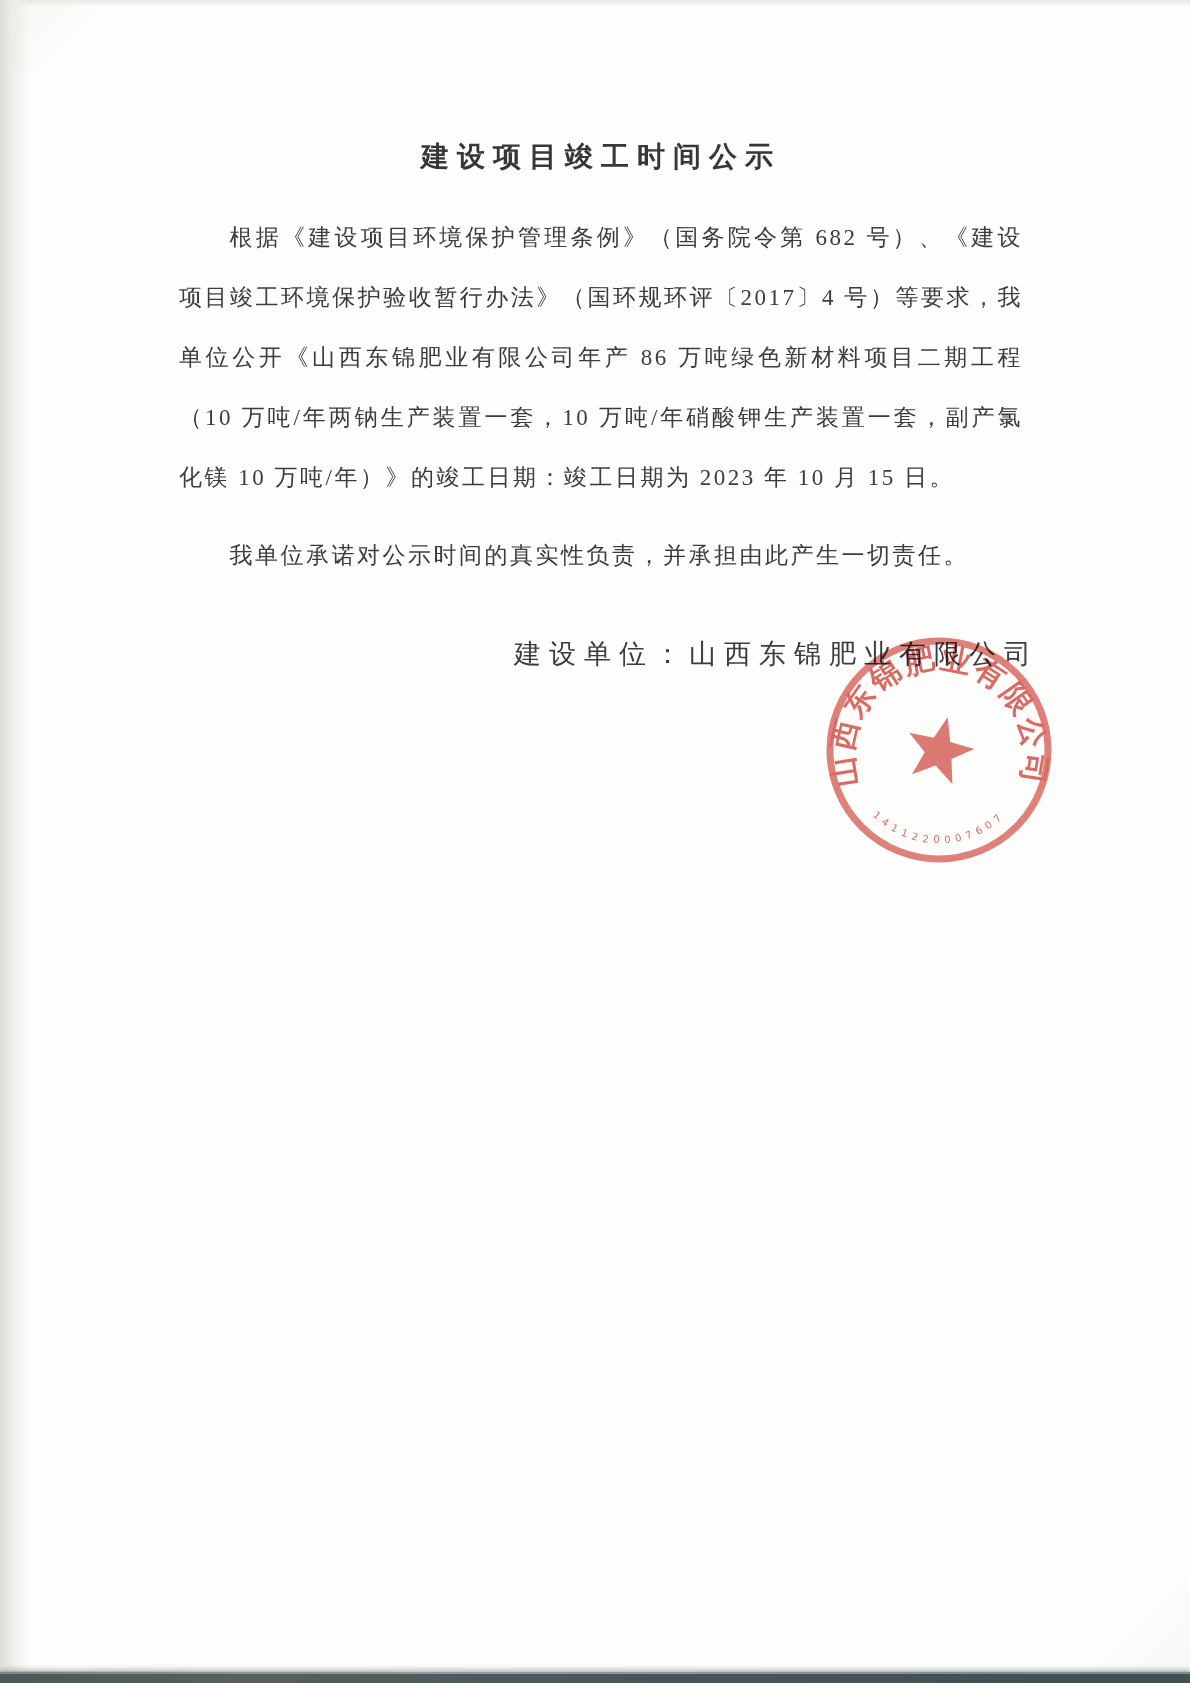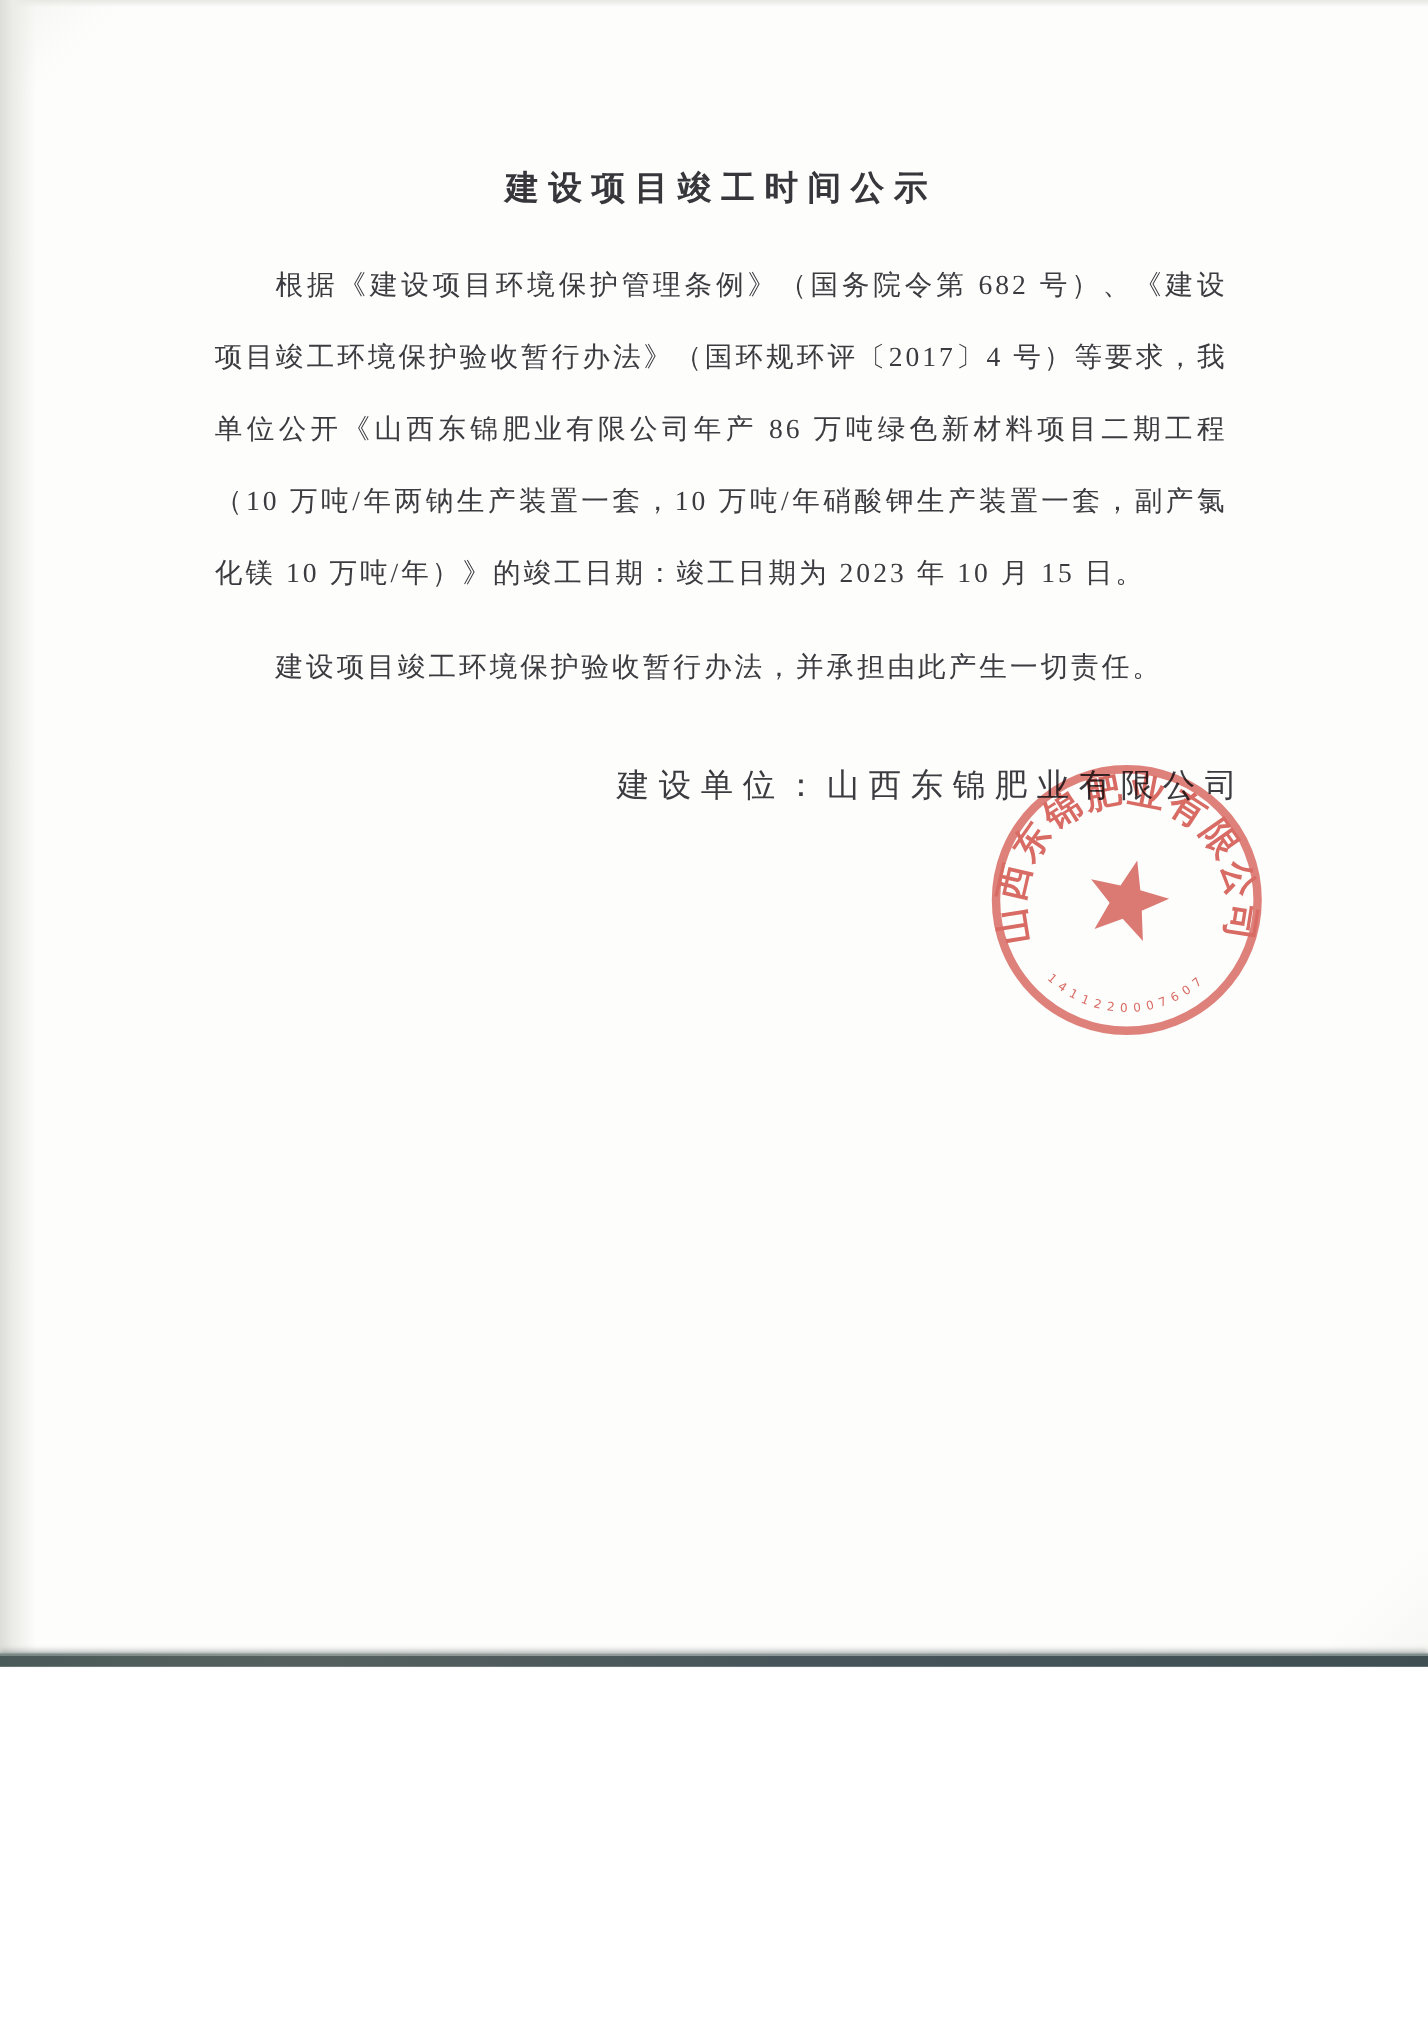--- a/index.html
+++ b/index.html
@@ -7,21 +7,21 @@
     padding: 0;
     width: 1190px;
     height: 1683px;
     background: #ffffff;
     font-family: "Liberation Serif", "DejaVu Serif", serif;
     overflow: hidden;
   }
   .page {
     position: relative;
     width: 1190px;
-    height: 1389px;
+    height: 1683px;
     background: linear-gradient(135deg, #f4f4f1 0%, #fdfdfc 4%, #fdfdfc 96%, #f6f6f3 100%);
   }
   
   .scan-edge-left {
     position: absolute;
     left: 0; top: 0;
     width: 30px; height: 100%;
     background: linear-gradient(to right, #dededa 0%, #ececе8 30%, rgba(253,253,252,0) 100%);
     background: linear-gradient(to right, #dcdcd8 0%, #ebebe7 35%, rgba(253,253,252,0) 100%);
   }
@@ -123,21 +123,21 @@
 <div class="page">
 
   <div class="scan-edge-top"></div>
   <div class="scan-edge-left"></div>
 
   <div class="content">
     <h1 class="title">建设项目竣工时间公示</h1>
 
     <p class="body-para">根据《建设项目环境保护管理条例》（国务院令第 682 号）、《建设项目竣工环境保护验收暂行办法》（国环规环评〔2017〕4 号）等要求，我单位公开《山西东锦肥业有限公司年产 86 万吨绿色新材料项目二期工程（10 万吨/年两钠生产装置一套，10 万吨/年硝酸钾生产装置一套，副产氯化镁 10 万吨/年）》的竣工日期：竣工日期为 2023 年 10 月 15 日。</p>
 
-    <p class="body-para">建设项目竣工环境保护验收暂行办法，并承担由此产生一切责任。</p>
+    <p class="body-para">我单位承诺对公示时间的真实性负责，并承担由此产生一切责任。</p>
 
     <div class="signature">
       <div class="sig-line">建设单位：山西东锦肥业有限公司</div>
     </div>
   </div>
 
   <div class="stamp">
     <svg viewBox="0 0 238 238" xmlns="http://www.w3.org/2000/svg">
 
       <circle cx="119" cy="119" r="109" fill="none" stroke="#d5574f" stroke-width="7" opacity="0.85"></circle>

